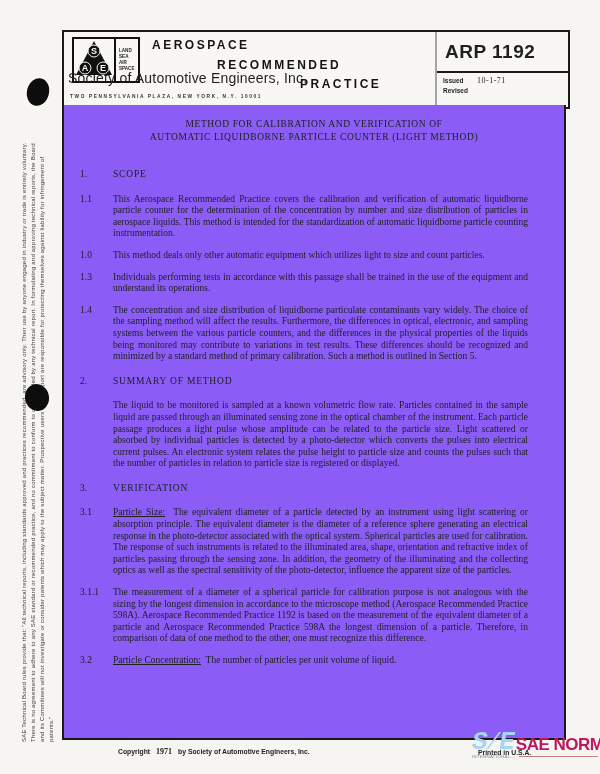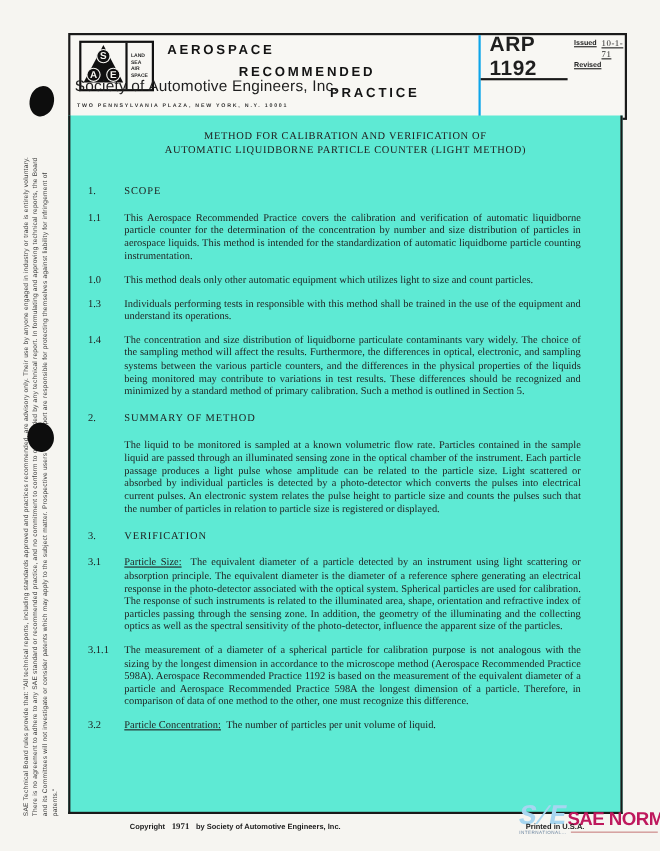--- a/index.html
+++ b/index.html
@@ -31,33 +31,33 @@
     padding:2px 3px; font-family:"Liberation Sans", sans-serif; font-weight:bold; font-size:4.6px; line-height:6px;}
   .hdr-line{position:absolute; font-family:"Liberation Sans", sans-serif; font-weight:bold;
     font-size:12px; letter-spacing:2.5px; white-space:nowrap; color:#141414;}
   .hdr-line1{left:88px; top:6px;}
   .hdr-line2{left:153px; top:26px;}
   .hdr-line3{left:236px; top:45px;}
   .society{position:absolute; left:4px; top:38px; font-family:"Liberation Sans", sans-serif;
     font-weight:normal; font-size:14px; letter-spacing:.2px; white-space:nowrap;}
   .address{position:absolute; left:6px; top:62px; font-family:"Liberation Sans", sans-serif;
     font-weight:bold; font-size:4.8px; letter-spacing:1.6px; color:#333; white-space:nowrap;}
-  .header-right{width:131px; border-left:2px solid #0ea5e9; display:flex; flex-direction:row;}
+  .header-right{width:131px; border-left:2px solid #a3a3a3; display:flex; flex-direction:column;}
   .doc-number{height:39px; border-bottom:2px solid #1a1a1a; display:flex; align-items:center;
     padding-left:8px; font-family:"Liberation Sans", sans-serif; font-weight:bold;
     font-size:19px; letter-spacing:.5px;}
   .issue-block{flex:1; padding:3px 0 0 6px; font-size:7px;}
-  .issue-row{display:flex; line-height:10px;text-decoration:underline;}
+  .issue-row{display:flex; line-height:10px;}
   .issue-label{width:34px; font-family:"Liberation Sans", sans-serif; font-weight:bold; font-size:6.5px;}
   .issue-value{font-family:"Liberation Serif", serif; font-size:8px; letter-spacing:.5px;}
 
   
   .body-box{
     position:absolute; left:62px; top:105px; width:504px; height:635px;
-    border:2px solid #1a1a1a; border-top:none; background:#5eead4;
+    border:2px solid #1a1a1a; border-top:none; background:#8b5cf6;
     box-sizing:border-box; padding-top:13px;
   }
   .doc-title{ text-align:center; font-size:9.5px; letter-spacing:.6px; line-height:12.5px; color:#222;}
   .content{margin-top:26px;}
   .para{display:flex; padding-left:16px; margin-bottom:10px;}
   .para.head{margin-top:13px; margin-bottom:13px;}
   .num{flex:none; width:33px; font-size:9.5px; line-height:11.6px;}
   .txt{flex:1; padding-right:36px; font-size:9.5px; line-height:11.6px; text-align:justify;}
   .head .txt{letter-spacing:.8px; text-align:left;}
   .lead{text-decoration:underline;}
@@ -146,21 +146,21 @@
         <span class="txt">This Aerospace Recommended Practice covers the calibration and verification of automatic liquidborne particle counter for the determination of the concentration by number and size distribution of particles in aerospace liquids.  This method is intended for the standardization of automatic liquidborne particle counting instrumentation.</span>
       </div>
 
       <div class="para">
         <span class="num">1.0</span>
         <span class="txt">This method deals only other automatic equipment which utilizes light to size and count particles.</span>
       </div>
 
       <div class="para">
         <span class="num">1.3</span>
-        <span class="txt">Individuals performing tests in responsible with this method shall be trained in the use of the equipment and understand its operations.</span>
+        <span class="txt">Individuals performing tests in accordance with this passage shall be trained in the use of the equipment and understand its operations.</span>
       </div>
 
       <div class="para">
         <span class="num">1.4</span>
         <span class="txt">The concentration and size distribution of liquidborne particulate contaminants vary widely.  The choice of the sampling method will affect the results.  Furthermore, the differences in optical, electronic, and sampling systems between the various particle counters, and the differences in the physical properties of the liquids being monitored may contribute to variations in test results.  These differences should be recognized and minimized by a standard method of primary calibration.  Such a method is outlined in Section 5.</span>
       </div>
 
       <div class="para head">
         <span class="num">2.</span>
         <span class="txt">SUMMARY OF METHOD</span>

